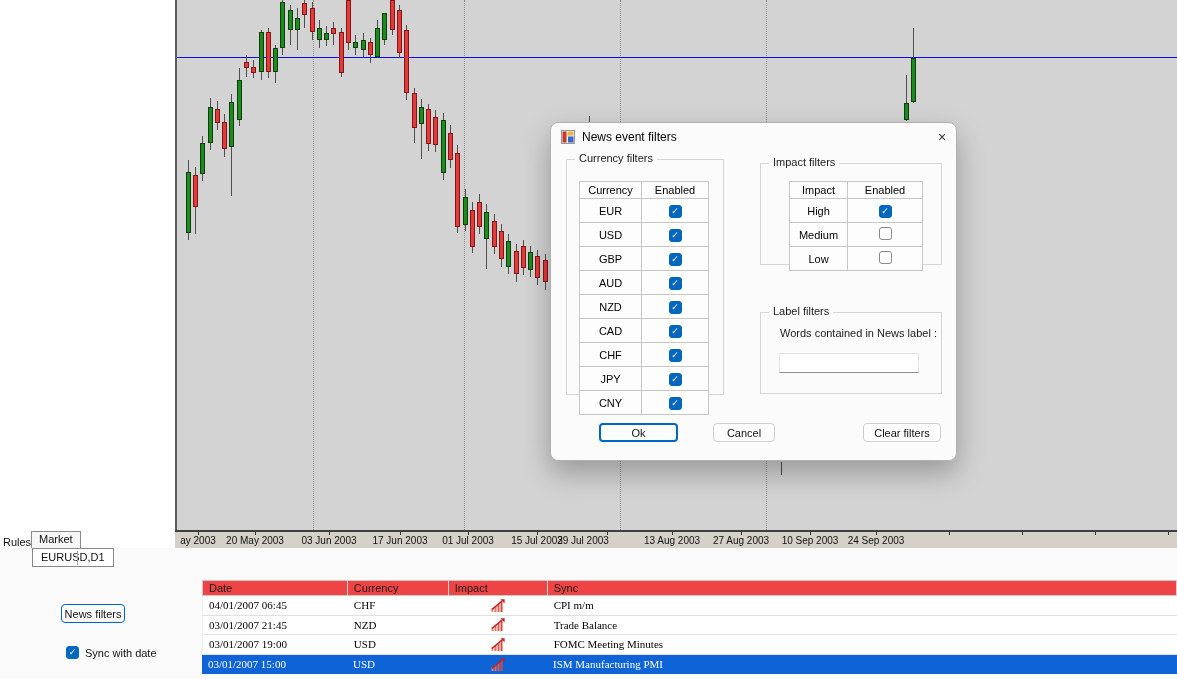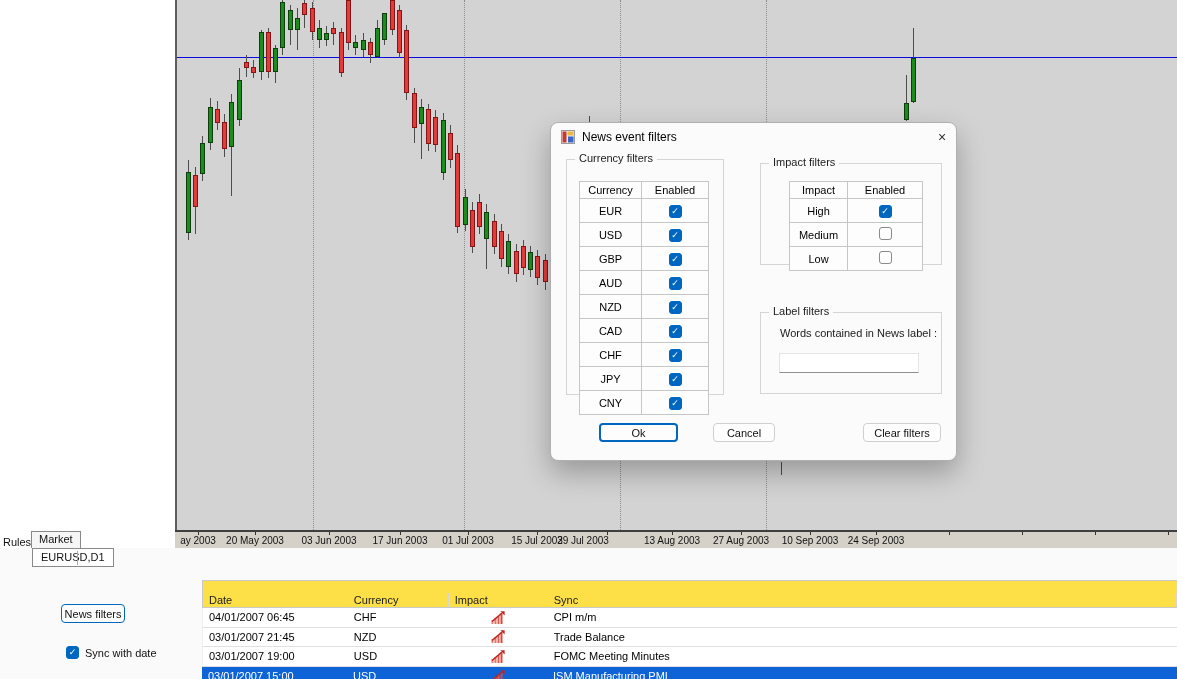--- a/index.html
+++ b/index.html
@@ -36,25 +36,25 @@
                display:flex; align-items:center; justify-content:center; z-index:2; }
   .cb{ width:13px; height:13px; border-radius:3px; display:inline-flex; align-items:center; justify-content:center;
        font-size:9px; line-height:1; }
   .cb.on{ background:var(--accent); color:#fff; border:1px solid var(--accent); }
   .cb.off{ background:#fff; border:1px solid #8a8a8a; color:transparent; }
   .sync-box{ position:absolute; left:66px; top:646px; z-index:2; }
   .sync-label{ position:absolute; left:85px; top:647px; font-size:11px; color:#111; z-index:2; }
 
   
   .news-table{ position:absolute; left:202px; top:580px; width:975px; z-index:2; background:#fff; }
-  .nt-header{ display:flex; height:28px; border-top:1px solid #c9c9c9; border-bottom:1px solid #c9c9c9;
-              border-left:1px solid #c9c9c9; background:#fde047;align-items:flex-end; }
+  .nt-header{ display:flex; height:16px; border-top:1px solid #c9c9c9; border-bottom:1px solid #c9c9c9;
+              border-left:1px solid #c9c9c9; background:#ef4444;align-items:flex-end; }
   .nt-header .cell{ font-size:11px; color:#1a1a1a; padding-left:6px; line-height:14px; border-right:1px solid #d6d6d6; }
   .nt-row{ display:flex; height:19.6px; background:#fff; border-bottom:1px solid #e0e0e0; border-left:1px solid #f0f0f0; }
-  .nt-row .cell{ font-size:11px; color:#000; padding-left:6px; line-height:19.6px; white-space:nowrap; overflow:hidden; }
+  .nt-row .cell{ font-size:11px; color:#000; padding-left:6px; line-height:19.6px; white-space:nowrap; overflow:hidden;font-family:Liberation Serif, serif; }
   .nt-row.sel{ background:var(--sel); border-bottom:none; border-left:none; }
   .nt-row.sel .cell{ color:#fff; }
   .c-date{ width:145px; } .c-cur{ width:101px; } .c-imp{ width:99px; display:flex; align-items:center; justify-content:center; padding:0 !important; } .c-news{ width:630px; }
 
   
   .dialog{ position:absolute; left:550px; top:122px; width:407px; height:339px; background:#fbfbfb;
            border:1px solid #b0b0b0; border-radius:8px; box-shadow:0 12px 28px rgba(0,0,0,.28); z-index:10; }
   .dlg-titlebar{ position:absolute; left:0; top:0; width:100%; height:28px; }
   .dlg-icon{ position:absolute; left:10px; top:7px; width:14px; height:14px; }
   .dlg-title{ position:absolute; left:31px; top:0; height:28px; line-height:28px; font-size:12px; color:#000; }

